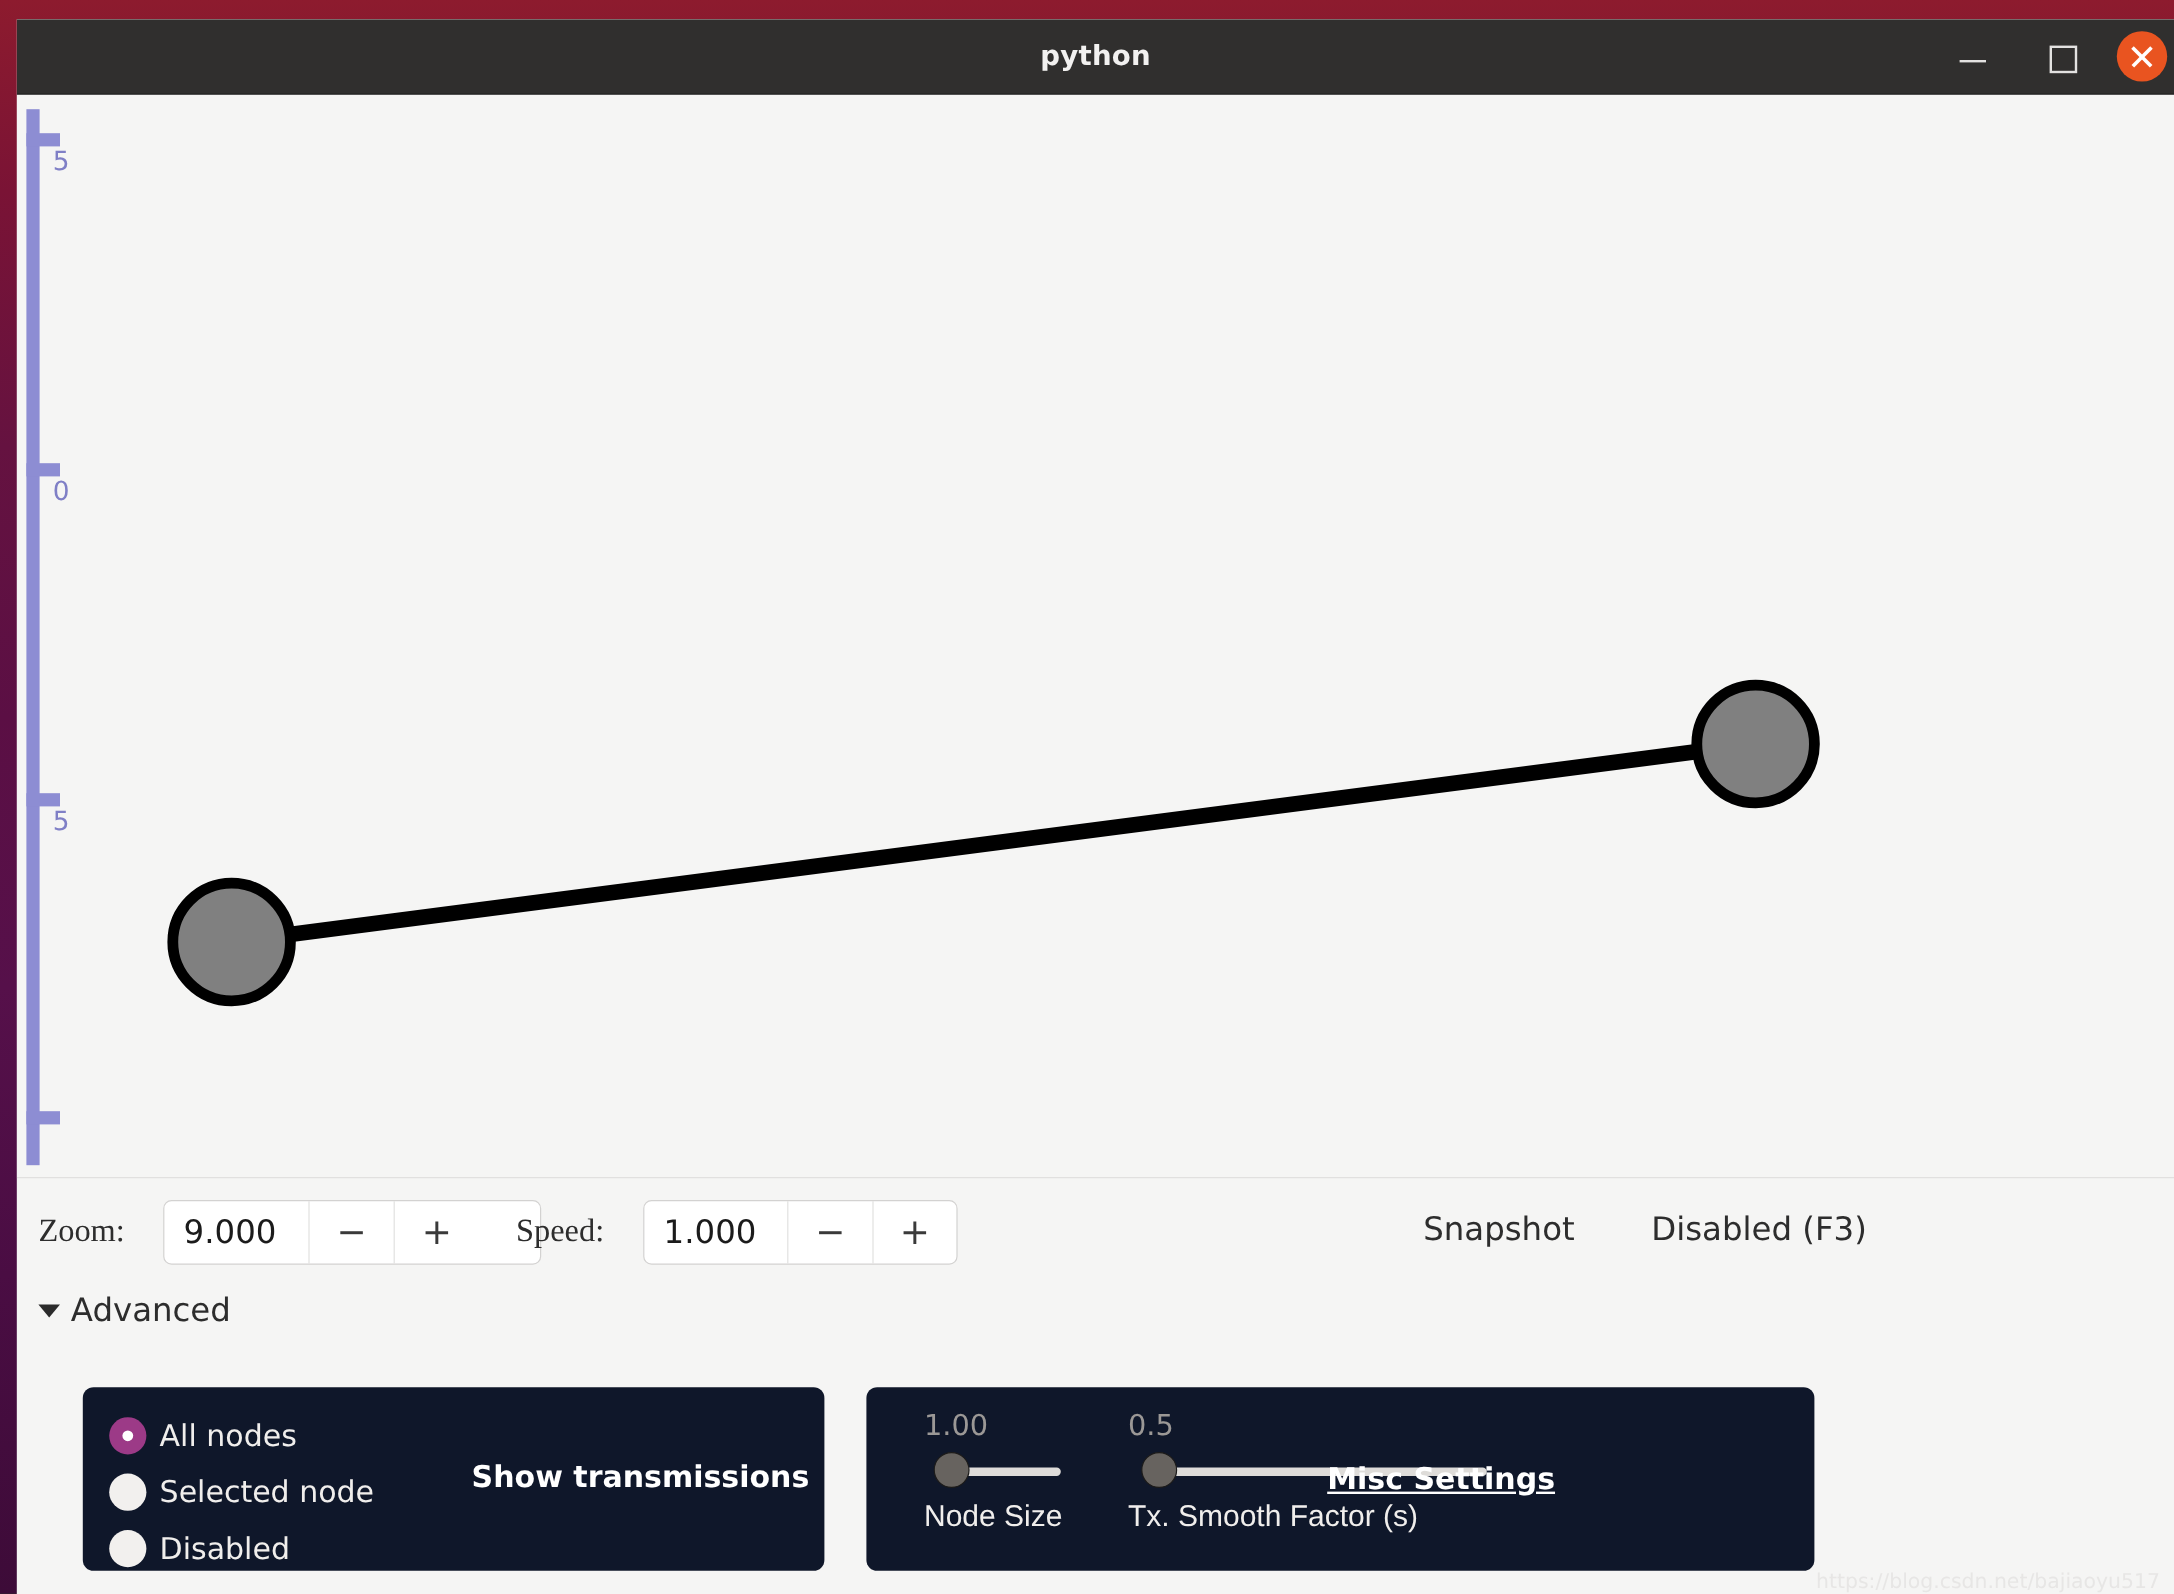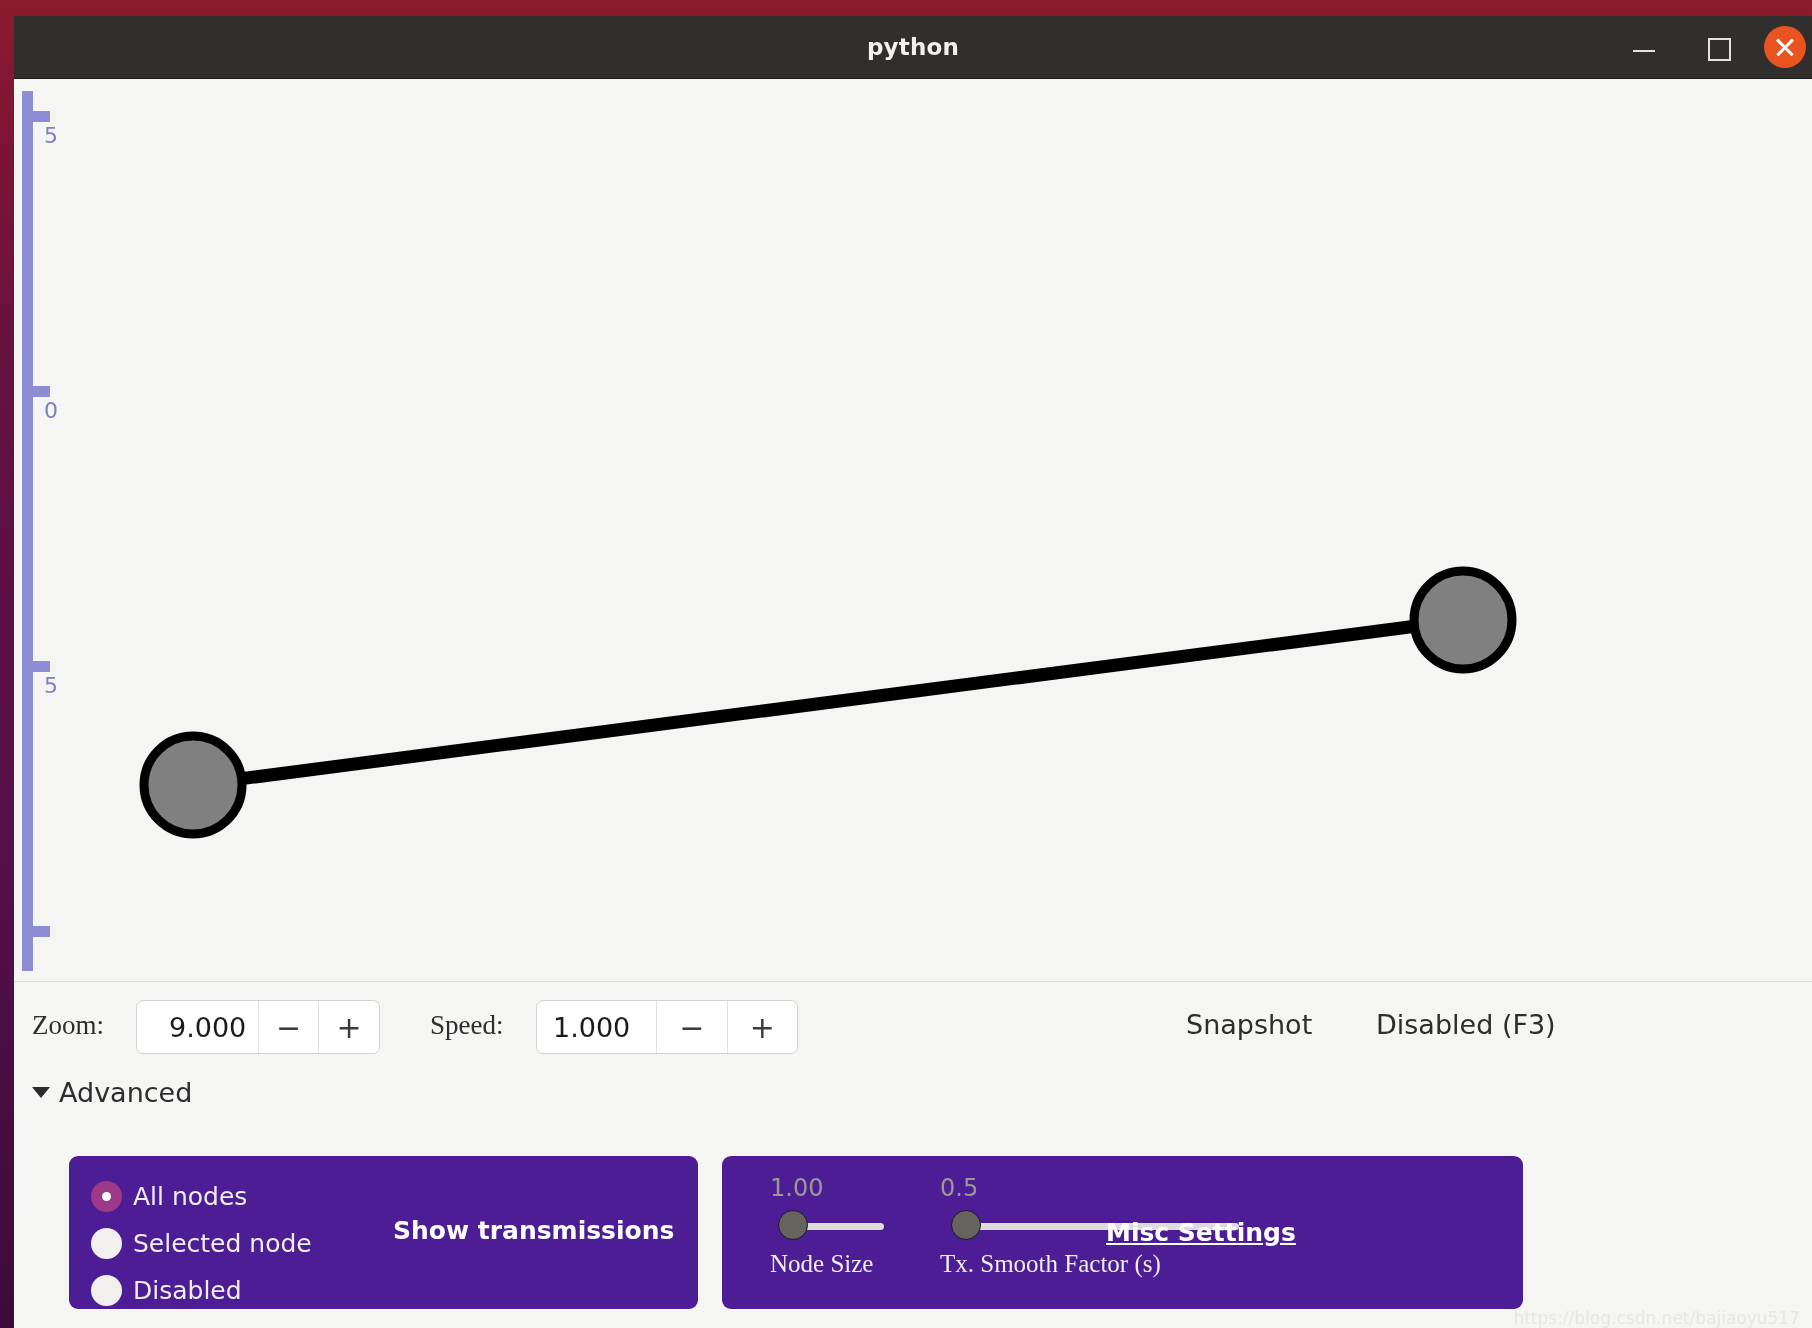--- a/index.html
+++ b/index.html
@@ -220,23 +220,22 @@
   }
   #advanced-label {
     font-size: 27px;
     color: #2d2d2d;
     font-family: "DejaVu Sans", "Liberation Sans", sans-serif;
   }
 
   
   .panel {
     position: absolute;
-    background: #4c1d95;
+    background: #0f172a;
     border-radius: 9px;
-    padding-left: 11px;
   }
   #panel-transmissions {
     left: 55px;
     top: 1140px;
     width: 618px;
     height: 153px;
   }
   #panel-misc {
     left: 708px;
     top: 1140px;
@@ -313,21 +312,21 @@
     border-radius: 50%;
     background: #67635f;
     border: 1.6px solid #1c1b1a;
     box-sizing: border-box;
   }
   .slider-caption {
     color: #f0eeec;
     font-size: 25px;
     margin-top: 10px;
     white-space: nowrap;
-    font-family: Liberation Serif, serif;
+    font-family: Liberation Sans, sans-serif;
   }
 
   
   #watermark {
     position: absolute;
     right: 12px;
     bottom: 16px;
     color: #e7e6e5;
     font-size: 17px;
     font-family: "DejaVu Sans", "Liberation Sans", sans-serif;
@@ -379,21 +378,21 @@
         </g>
     </svg>
 
     <div id="canvas-divider"></div>
   </div>
 
   <div id="toolbar">
 
     <span class="tb-label" style="left:18px;">Zoom:</span>
 
-    <div class="spinner" style="left:122px; width:244px;padding-left:16px;">
+    <div class="spinner" style="left:122px; width:315px;">
       <div class="spin-value">9.000</div>
       <div class="spin-btn">−</div>
       <div class="spin-btn">+</div>
     </div>
 
     <span class="tb-label" style="left:416px;">Speed:</span>
 
     <div class="spinner" style="left:522px; width:262px;">
       <div class="spin-value">1.000</div>
       <div class="spin-btn">−</div>

